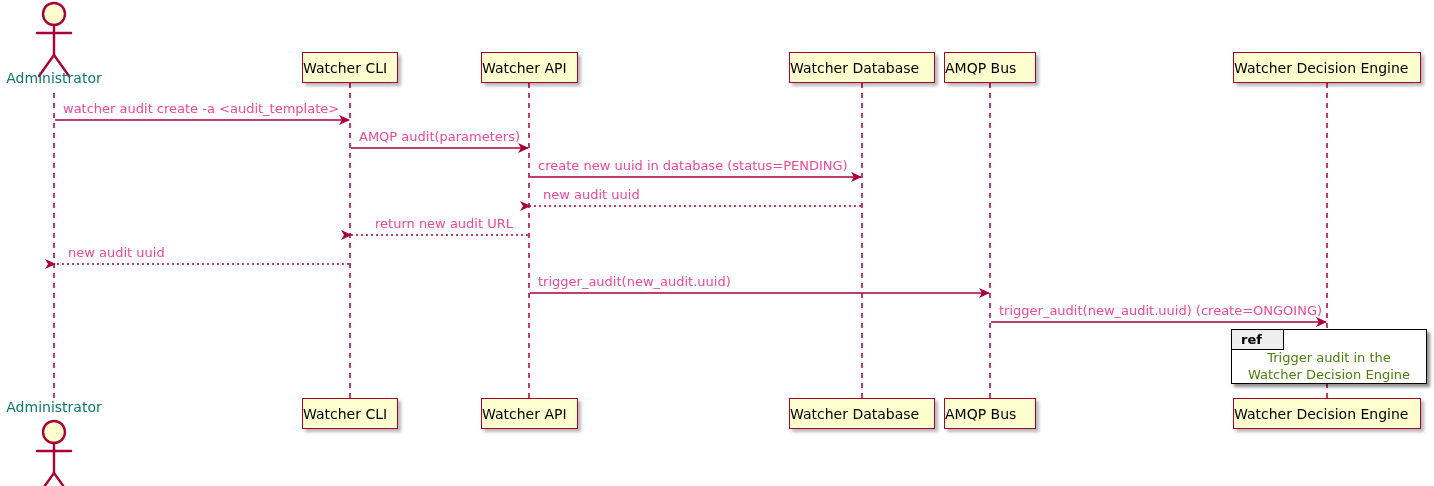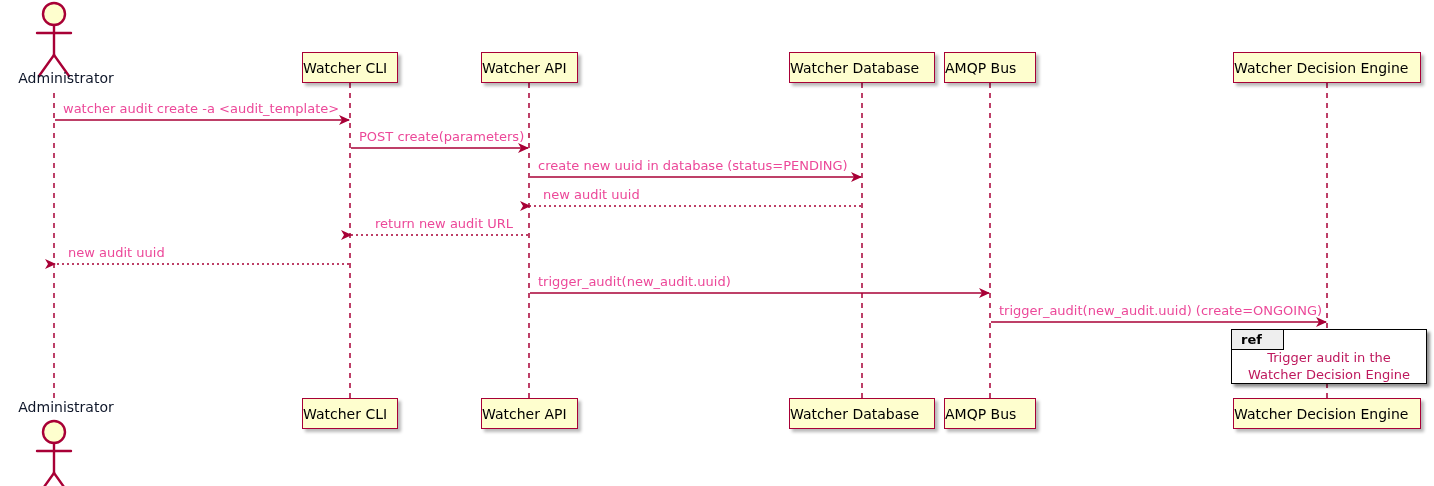--- a/index.html
+++ b/index.html
@@ -35,27 +35,26 @@
     align-items: center;
     justify-content: flex-start;
     color: #000000;
     font-size: 14px;
     font-family: "DejaVu Sans", sans-serif;
     white-space: nowrap;
     line-height: 1;
   }
   .actor-label {
     position: absolute;
-    color: #0f172a;
+    color: #0f766e;
     font-size: 14px;
     font-family: "DejaVu Sans", sans-serif;
     white-space: nowrap;
     text-align: center;
     line-height: 1;
-    padding-left: 12px;
   }
   .msg-label {
     position: absolute;
     color: #ec4899;
     font-size: 13px;
     font-family: "DejaVu Sans", sans-serif;
     white-space: nowrap;
     line-height: 1;
   }
   .ref-box {
@@ -87,21 +86,21 @@
     position: absolute;
     left: 0;
     top: 20px;
     right: 0;
     bottom: 0;
     display: flex;
     flex-direction: column;
     align-items: center;
     justify-content: center;
     font-size: 13px;
-    color: #be185d;
+    color: #4d7c0f;
     font-family: "DejaVu Sans", sans-serif;
     line-height: 1.25;
     text-align: center;
   }
   .ref-body span { display: block; white-space: nowrap; }
 </style>
 </head>
 <body>
 
 <div id="diagram-root">
@@ -182,21 +181,21 @@
       </div>
       <div class="participant-box" style="left: 944px; top: 398px; width: 92px; height: 31px;">
         <span>AMQP Bus</span>
       </div>
       <div class="participant-box" style="left: 1233px; top: 398px; width: 188px; height: 31px;">
         <span>Watcher Decision Engine</span>
       </div>
     </div>
   <div id="message-labels">
       <div class="msg-label" style="left: 63px; top: 102px;">watcher audit create -a &lt;audit_template&gt;</div>
-      <div class="msg-label" style="left: 359px; top: 130px;">POST create(parameters)</div>
+      <div class="msg-label" style="left: 359px; top: 130px;">AMQP audit(parameters)</div>
       <div class="msg-label" style="left: 538px; top: 159px;">create new uuid in database (status=PENDING)</div>
       <div class="msg-label" style="left: 543px; top: 188px;">new audit uuid</div>
       <div class="msg-label" style="left: 375px; top: 217px;">return new audit URL</div>
       <div class="msg-label" style="left: 68px; top: 246px;">new audit uuid</div>
       <div class="msg-label" style="left: 538px; top: 275px;">trigger_audit(new_audit.uuid)</div>
       <div class="msg-label" style="left: 999px; top: 304px;">trigger_audit(new_audit.uuid) (create=ONGOING)</div>
     </div>
 
   <div class="ref-box" id="ref-fragment" style="left: 1231px; top: 329px; width: 196px; height: 55px;">
     <div class="ref-tab" style="width: 52px;">ref</div>

